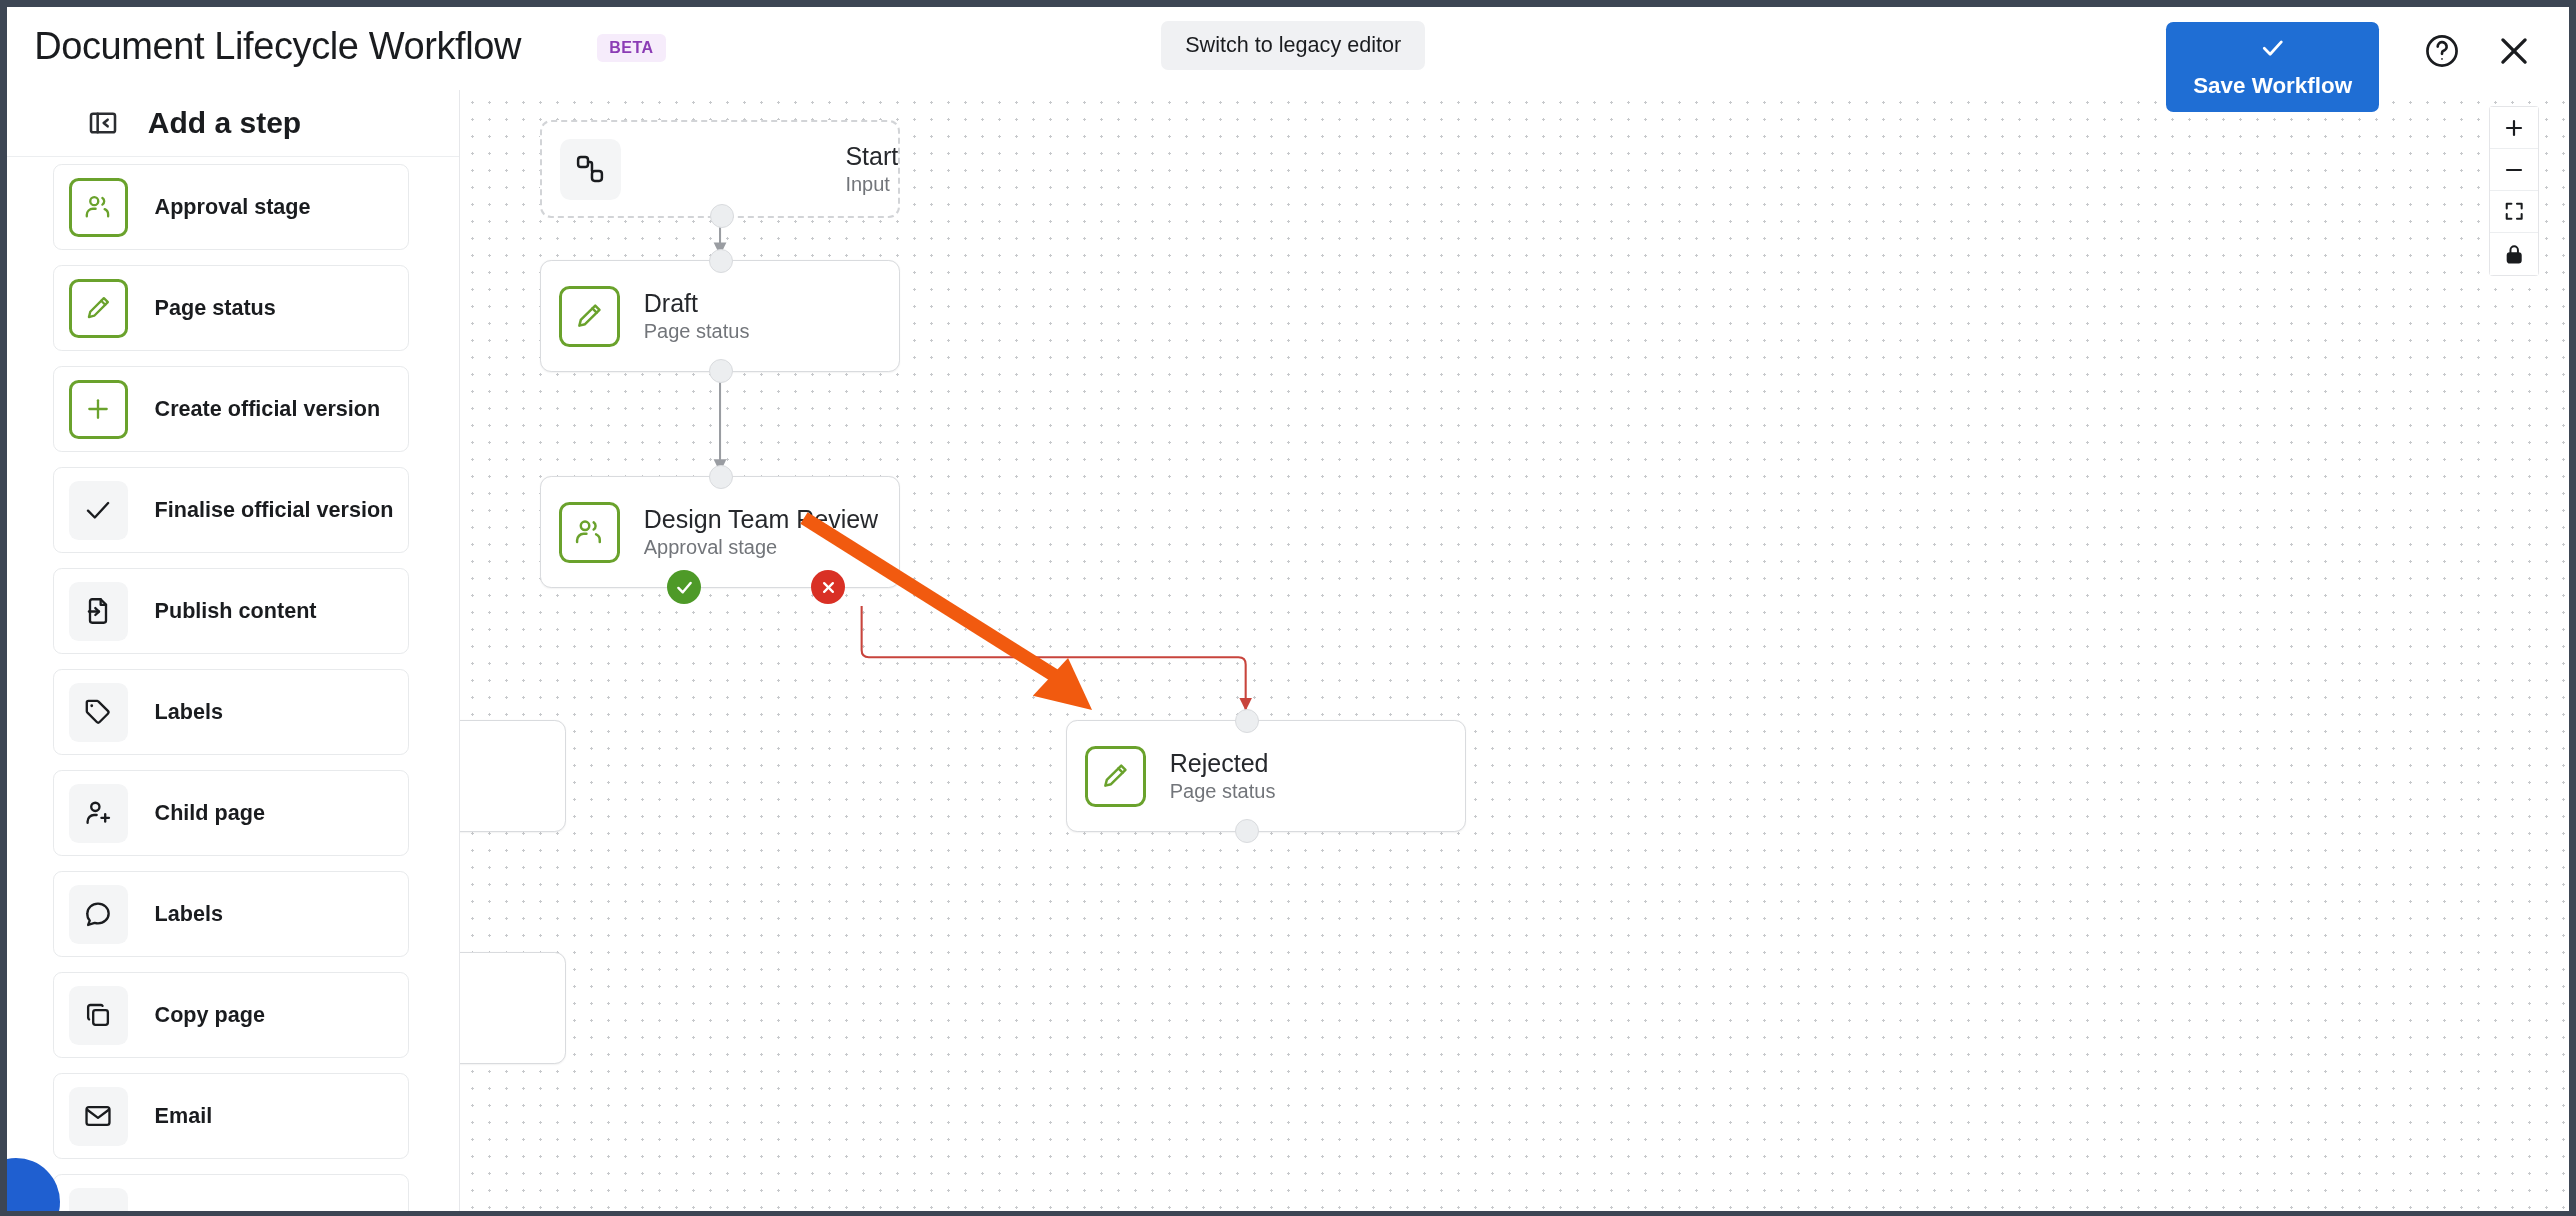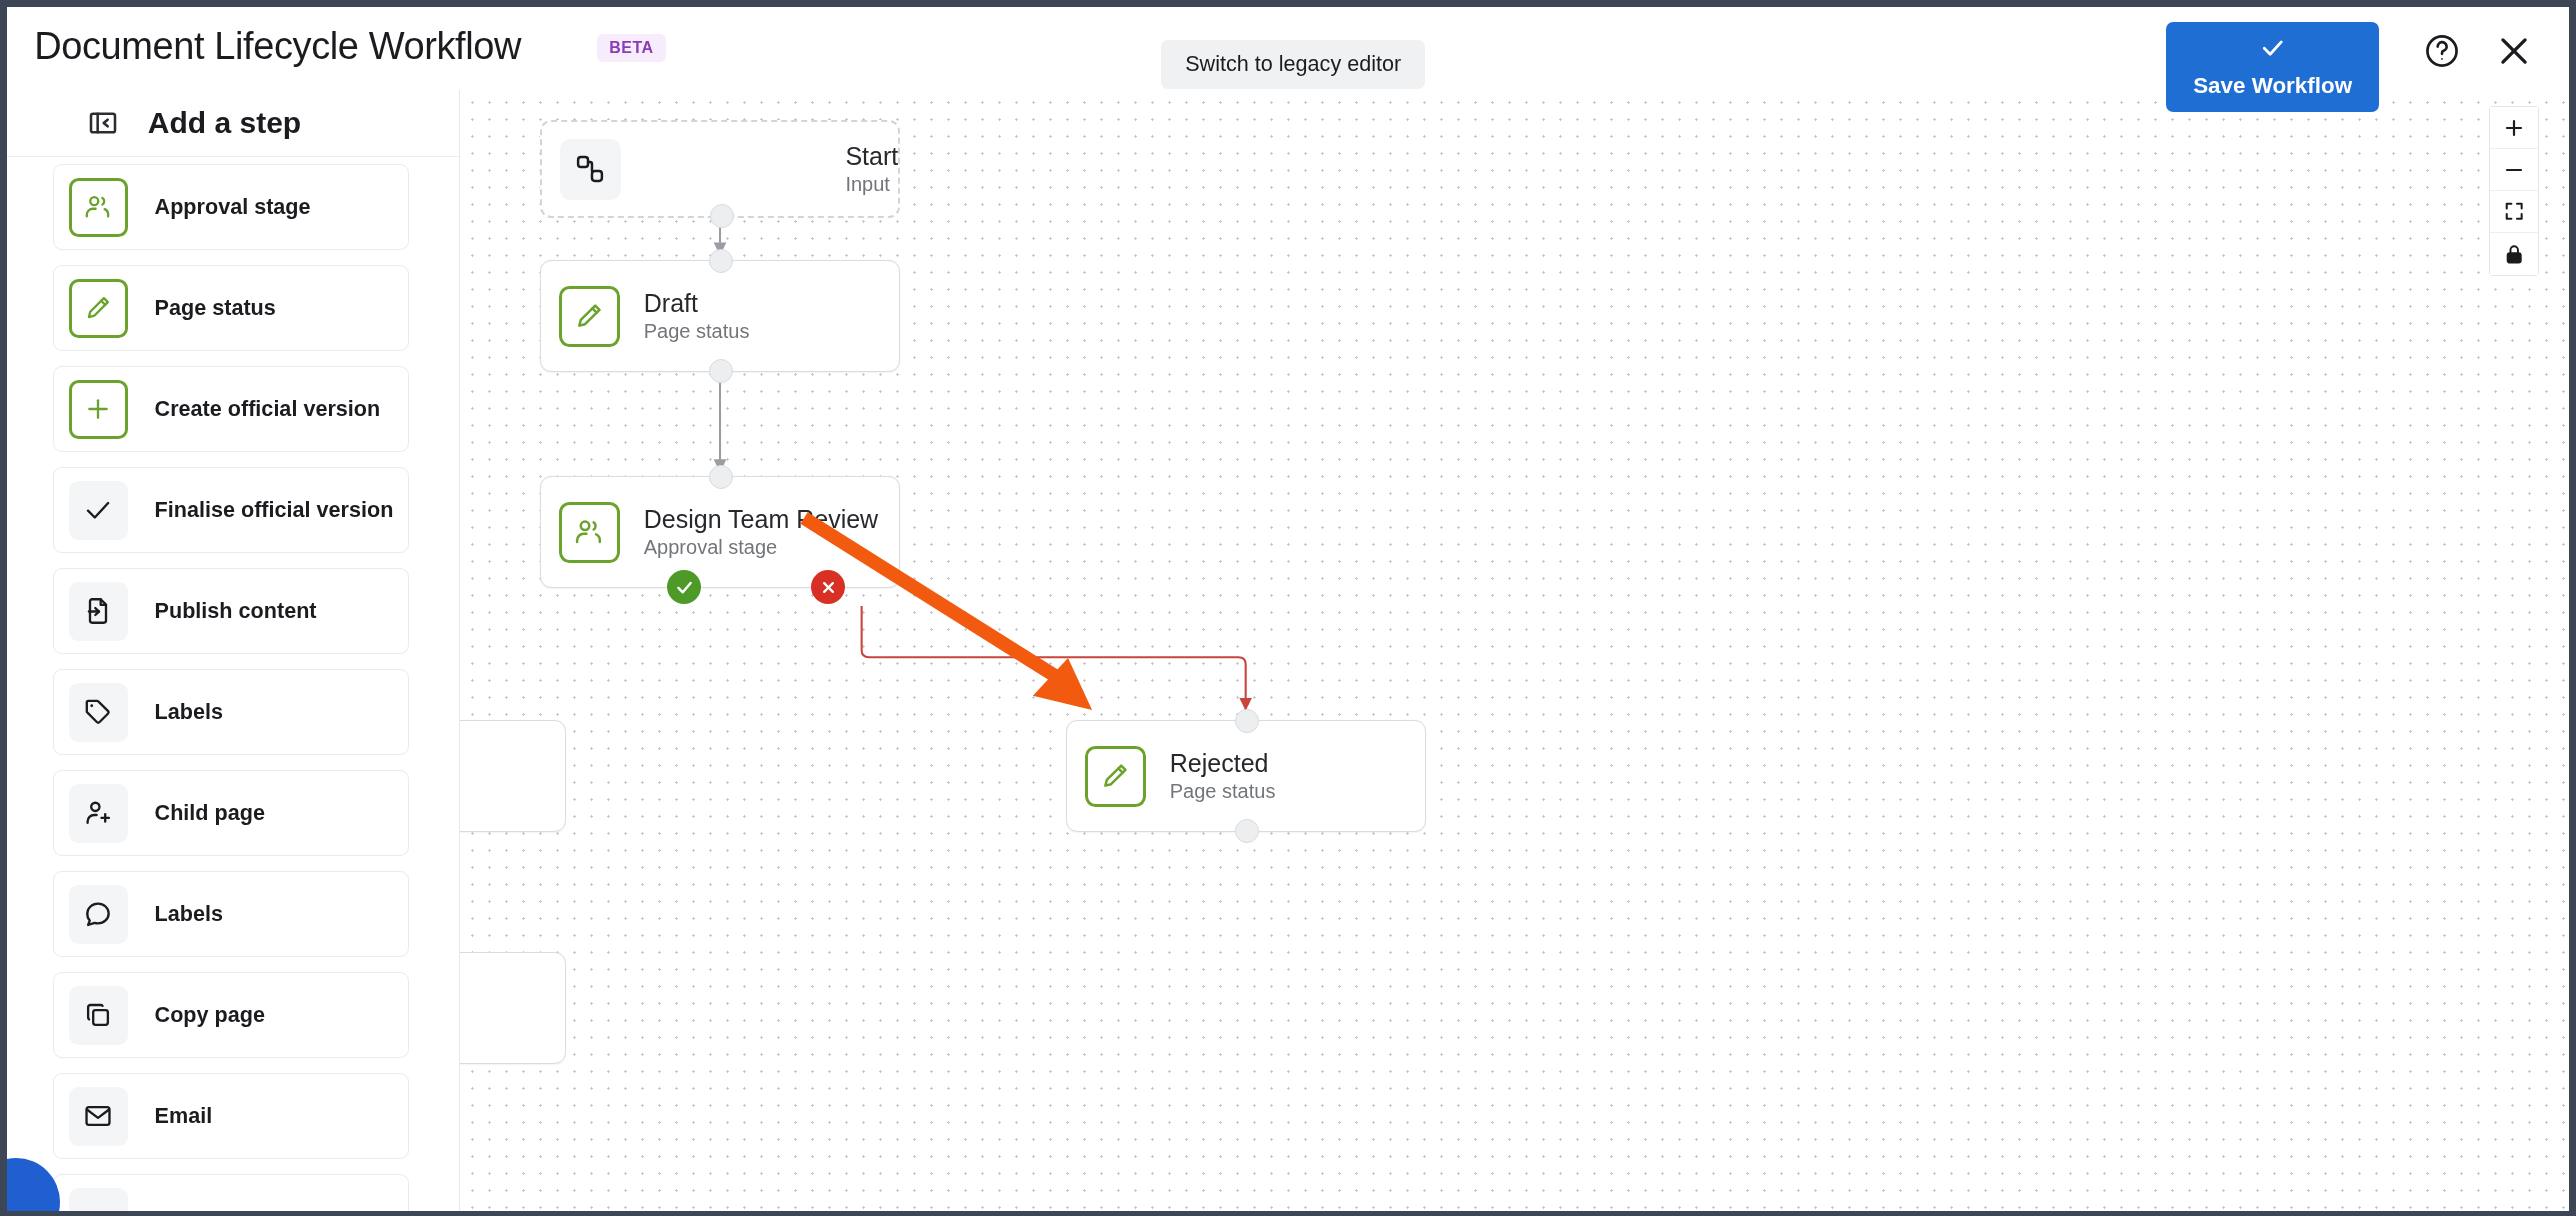--- a/index.html
+++ b/index.html
@@ -29,21 +29,21 @@
     font-size: 38px; font-weight: 400; color: #1a1c1f;
     letter-spacing: -0.4px; white-space: nowrap;
   }
   #beta-badge {
     position: absolute; left: 590px; top: 26.4px;
     background: #f6ecfb; color: #8b3cb5;
     font-size: 16px; font-weight: 700; letter-spacing: 0.5px;
     padding: 5.6px 12px 4.8px; border-radius: 5.6px;
   }
   #legacy-btn {
-    position: absolute; left: 1154px; top: 33px;
+    position: absolute; left: 1154px; top: 14px;
     background: #f0f1f3; color: #1a1c1f; border: none;
     font-family: inherit; font-size: 21.6px;
     padding: 11.2px 24px; border-radius: 7.2px; cursor: pointer;
     white-space: nowrap;
   }
   #save-btn {
     position: absolute; left: 2159px; top: 15px;
     display: flex; align-items: center; gap: 12.8px;
     background: #1f6ed4; color: #fff; border: none;
     font-family: inherit; font-size: 22.4px; font-weight: 700;
@@ -400,21 +400,21 @@
             </svg>
           </div>
           <div class="badge reject" style="left: 270px; bottom: -17px;">
             <svg width="19" height="19" viewBox="0 0 24 24" fill="none" stroke="#fff" stroke-width="2.9" stroke-linecap="round">
               <line x1="6.5" y1="6.5" x2="17.5" y2="17.5"></line>
               <line x1="17.5" y1="6.5" x2="6.5" y2="17.5"></line>
             </svg>
           </div>
         </div>
         <div class="node" style="left: -254px; top: 630px; width: 360px; height: 112px;"></div>
-        <div class="node" style="left: 606px; top: 630px; width: 360px; height: 112px;">
+        <div class="node" style="left: 606px; top: 630px; width: 400px; height: 112px;">
           <div class="node-icon green">
             <svg width="34" height="34" viewBox="0 0 24 24" fill="none" stroke="#6aa22c" stroke-width="1.75" stroke-linecap="round" stroke-linejoin="round">
               <path d="M16.4 4.6 19.4 7.6 9.2 17.8l-4 1 1-4z"></path>
               <path d="M14.4 6.6 17.4 9.6"></path>
             </svg>
           </div>
           <div class="node-text">
             <div class="node-title">Rejected</div>
             <div class="node-sub">Page status</div>
           </div>

